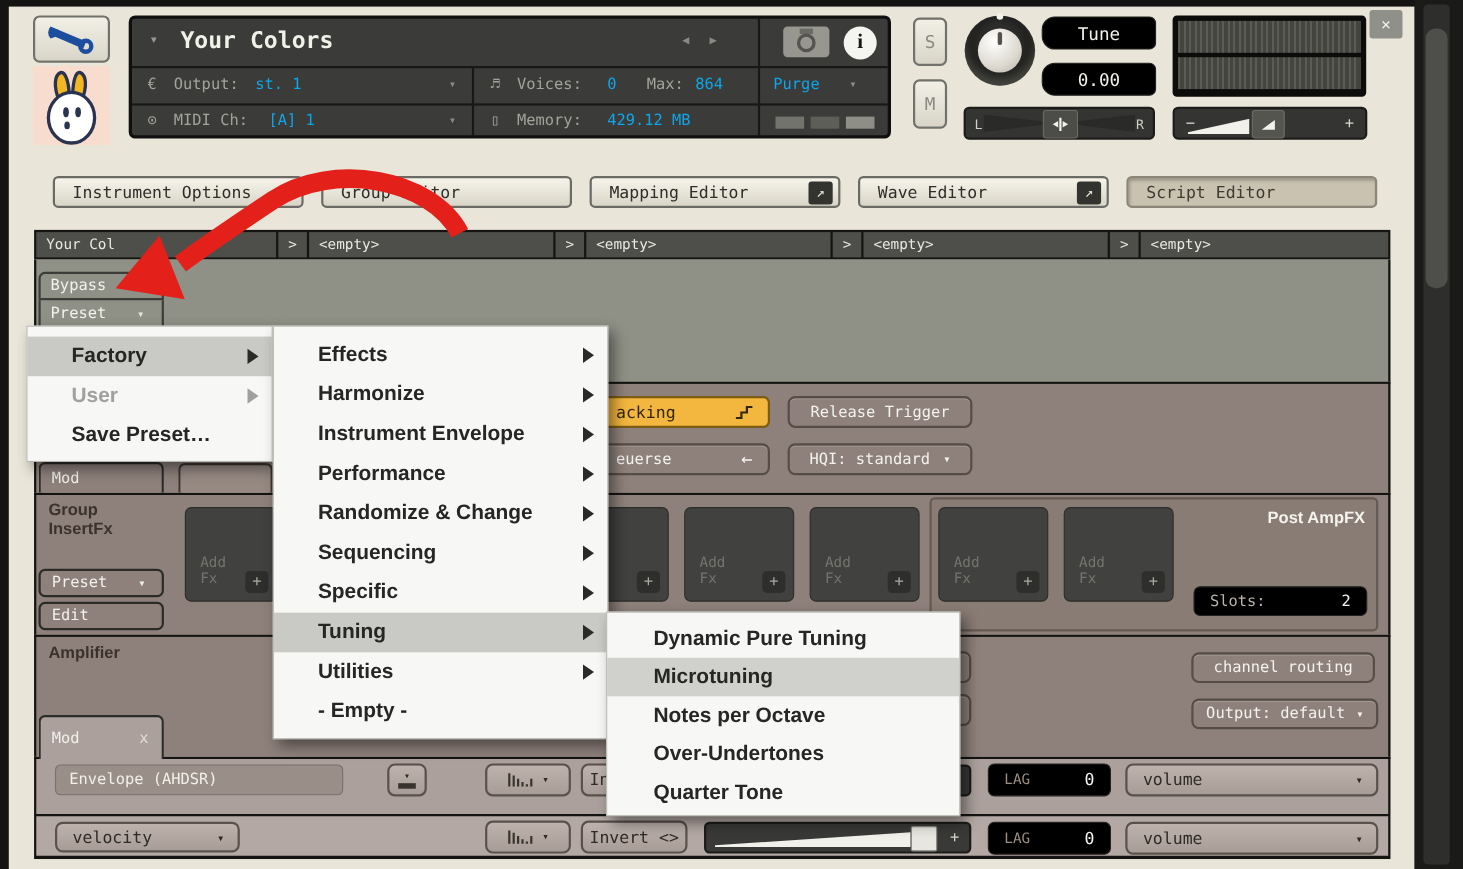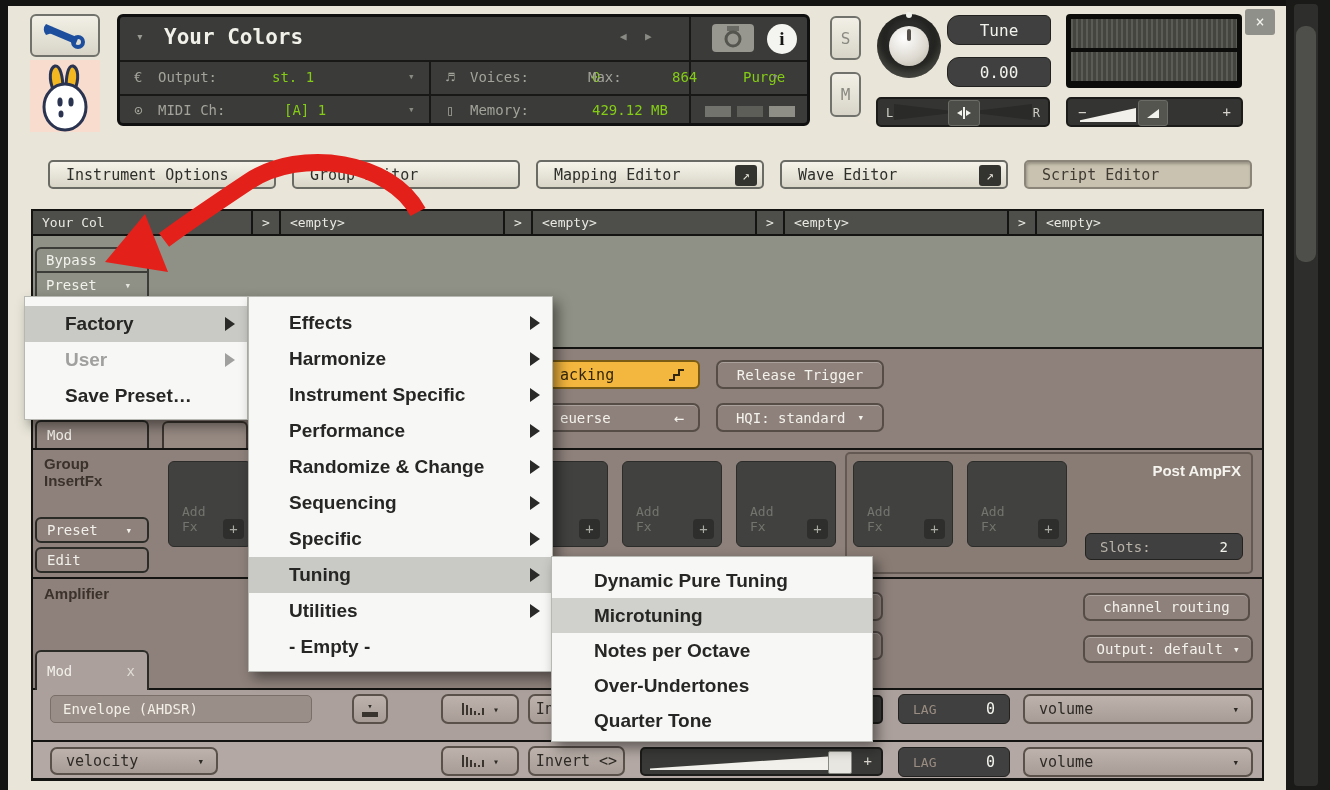--- a/index.html
+++ b/index.html
@@ -7,21 +7,21 @@
          font-family:"DejaVu Sans Mono",monospace;}
   .abs{position:absolute;}
   
   #surface{left:8px;top:6px;width:1278px;height:784px;background:#e9e6d9;}
   
   #hdr{left:117px;top:14px;width:693px;height:112px;background:#3b3b39;border:3px solid #101010;
        border-radius:6px;box-sizing:border-box;color:#f1f1ea;}
   .hline{position:absolute;left:0;width:100%;height:2px;background:#181816;}
   .vline{position:absolute;top:0;width:2px;background:#181816;}
   .glabel{color:#a3a39b;}
-  .wval{color:#84cc16;margin-left:40px;}
+  .wval{color:#0ea5e9;}
   #title-row{position:absolute;left:0;top:0;width:100%;height:43px;}
   .panelbtn{background:linear-gradient(#f2f0e6,#d8d5c8);border:2px solid #72726c;border-radius:6px;
             box-sizing:border-box;display:flex;align-items:center;justify-content:center;color:#8a8a82;}
   
   .tbtn{background:linear-gradient(#f6f4ea,#d9d6c8);border:2px solid #6b6b65;border-radius:5px;
         box-sizing:border-box;display:flex;align-items:center;color:#2e2e2a;font-size:15px;
         padding-left:16px;height:29px;}
   .tbtn.pressed{background:#c9c2b0;border-color:#8a8578;box-shadow:inset 1px 2px 3px rgba(0,0,0,.25);color:#3f3a32;}
   .extbox{position:absolute;right:5px;top:3px;width:22px;height:21px;background:#33332f;border-radius:3px;
           color:#e8e6da;display:flex;align-items:center;justify-content:center;font-size:13px;}
@@ -31,21 +31,21 @@
   .gsep{position:absolute;top:2px;height:23px;width:26px;background:#4e4e4a;color:#e9e9e2;font-size:13px;
         display:flex;align-items:center;justify-content:center;}
   
   .sect{left:31px;width:1233px;box-sizing:border-box;border-left:2px solid #141412;border-right:2px solid #141412;}
   
   .btn3d{background:#8e817b;border:2px solid #564d47;border-radius:7px;box-sizing:border-box;
          box-shadow:inset 0 1px 0 rgba(255,255,255,.25);color:#f4f2ec;font-size:14px;
          display:flex;align-items:center;justify-content:center;}
   .dd{background:linear-gradient(#bdb2ac,#a79c96);border:2px solid #5a514b;border-radius:7px;
       box-sizing:border-box;color:#2e2a26;font-size:15px;display:flex;align-items:center;}
-  .darkdisp{background:#404040;border:1px solid #222220;border-radius:6px;box-sizing:border-box;
+  .darkdisp{background:#000000;border:1px solid #222220;border-radius:6px;box-sizing:border-box;
             display:flex;align-items:center;}
   .fxslot{position:absolute;top:461px;width:100px;height:86px;background:#414140;border:1px solid #2c2c2a;
           border-radius:6px;box-sizing:border-box;color:#74746e;font-size:13px;line-height:15px;}
   .fxplus{position:absolute;right:7px;bottom:7px;width:21px;height:20px;background:#2e2e2c;border-radius:4px;
           color:#a8a8a2;display:flex;align-items:center;justify-content:center;font-size:14px;}
   .fxlbl{position:absolute;left:13px;bottom:12px;}
   
   .menu{position:absolute;background:#f7f7f5;border:1px solid #b8b8b2;box-shadow:5px 6px 12px rgba(0,0,0,.45);
         box-sizing:border-box;z-index:40;font-family:"Liberation Sans","DejaVu Sans",sans-serif;}
   .mi{position:relative;display:flex;align-items:center;color:#262624;font-size:19px;font-weight:600;
@@ -387,21 +387,21 @@
   <div class="menu" style="left:248px;top:296px;width:305px;height:376px;padding-top:8px;">
     <div class="mi" style="height:36px;">
         <span>Effects</span>
         <span class="mi-arrow"></span>
       </div>
     <div class="mi" style="height:36px;">
         <span>Harmonize</span>
         <span class="mi-arrow"></span>
       </div>
     <div class="mi" style="height:36px;">
-        <span>Instrument Specific</span>
+        <span>Instrument Envelope</span>
         <span class="mi-arrow"></span>
       </div>
     <div class="mi" style="height:36px;">
         <span>Performance</span>
         <span class="mi-arrow"></span>
       </div>
     <div class="mi" style="height:36px;">
         <span>Randomize &amp; Change</span>
         <span class="mi-arrow"></span>
       </div>

